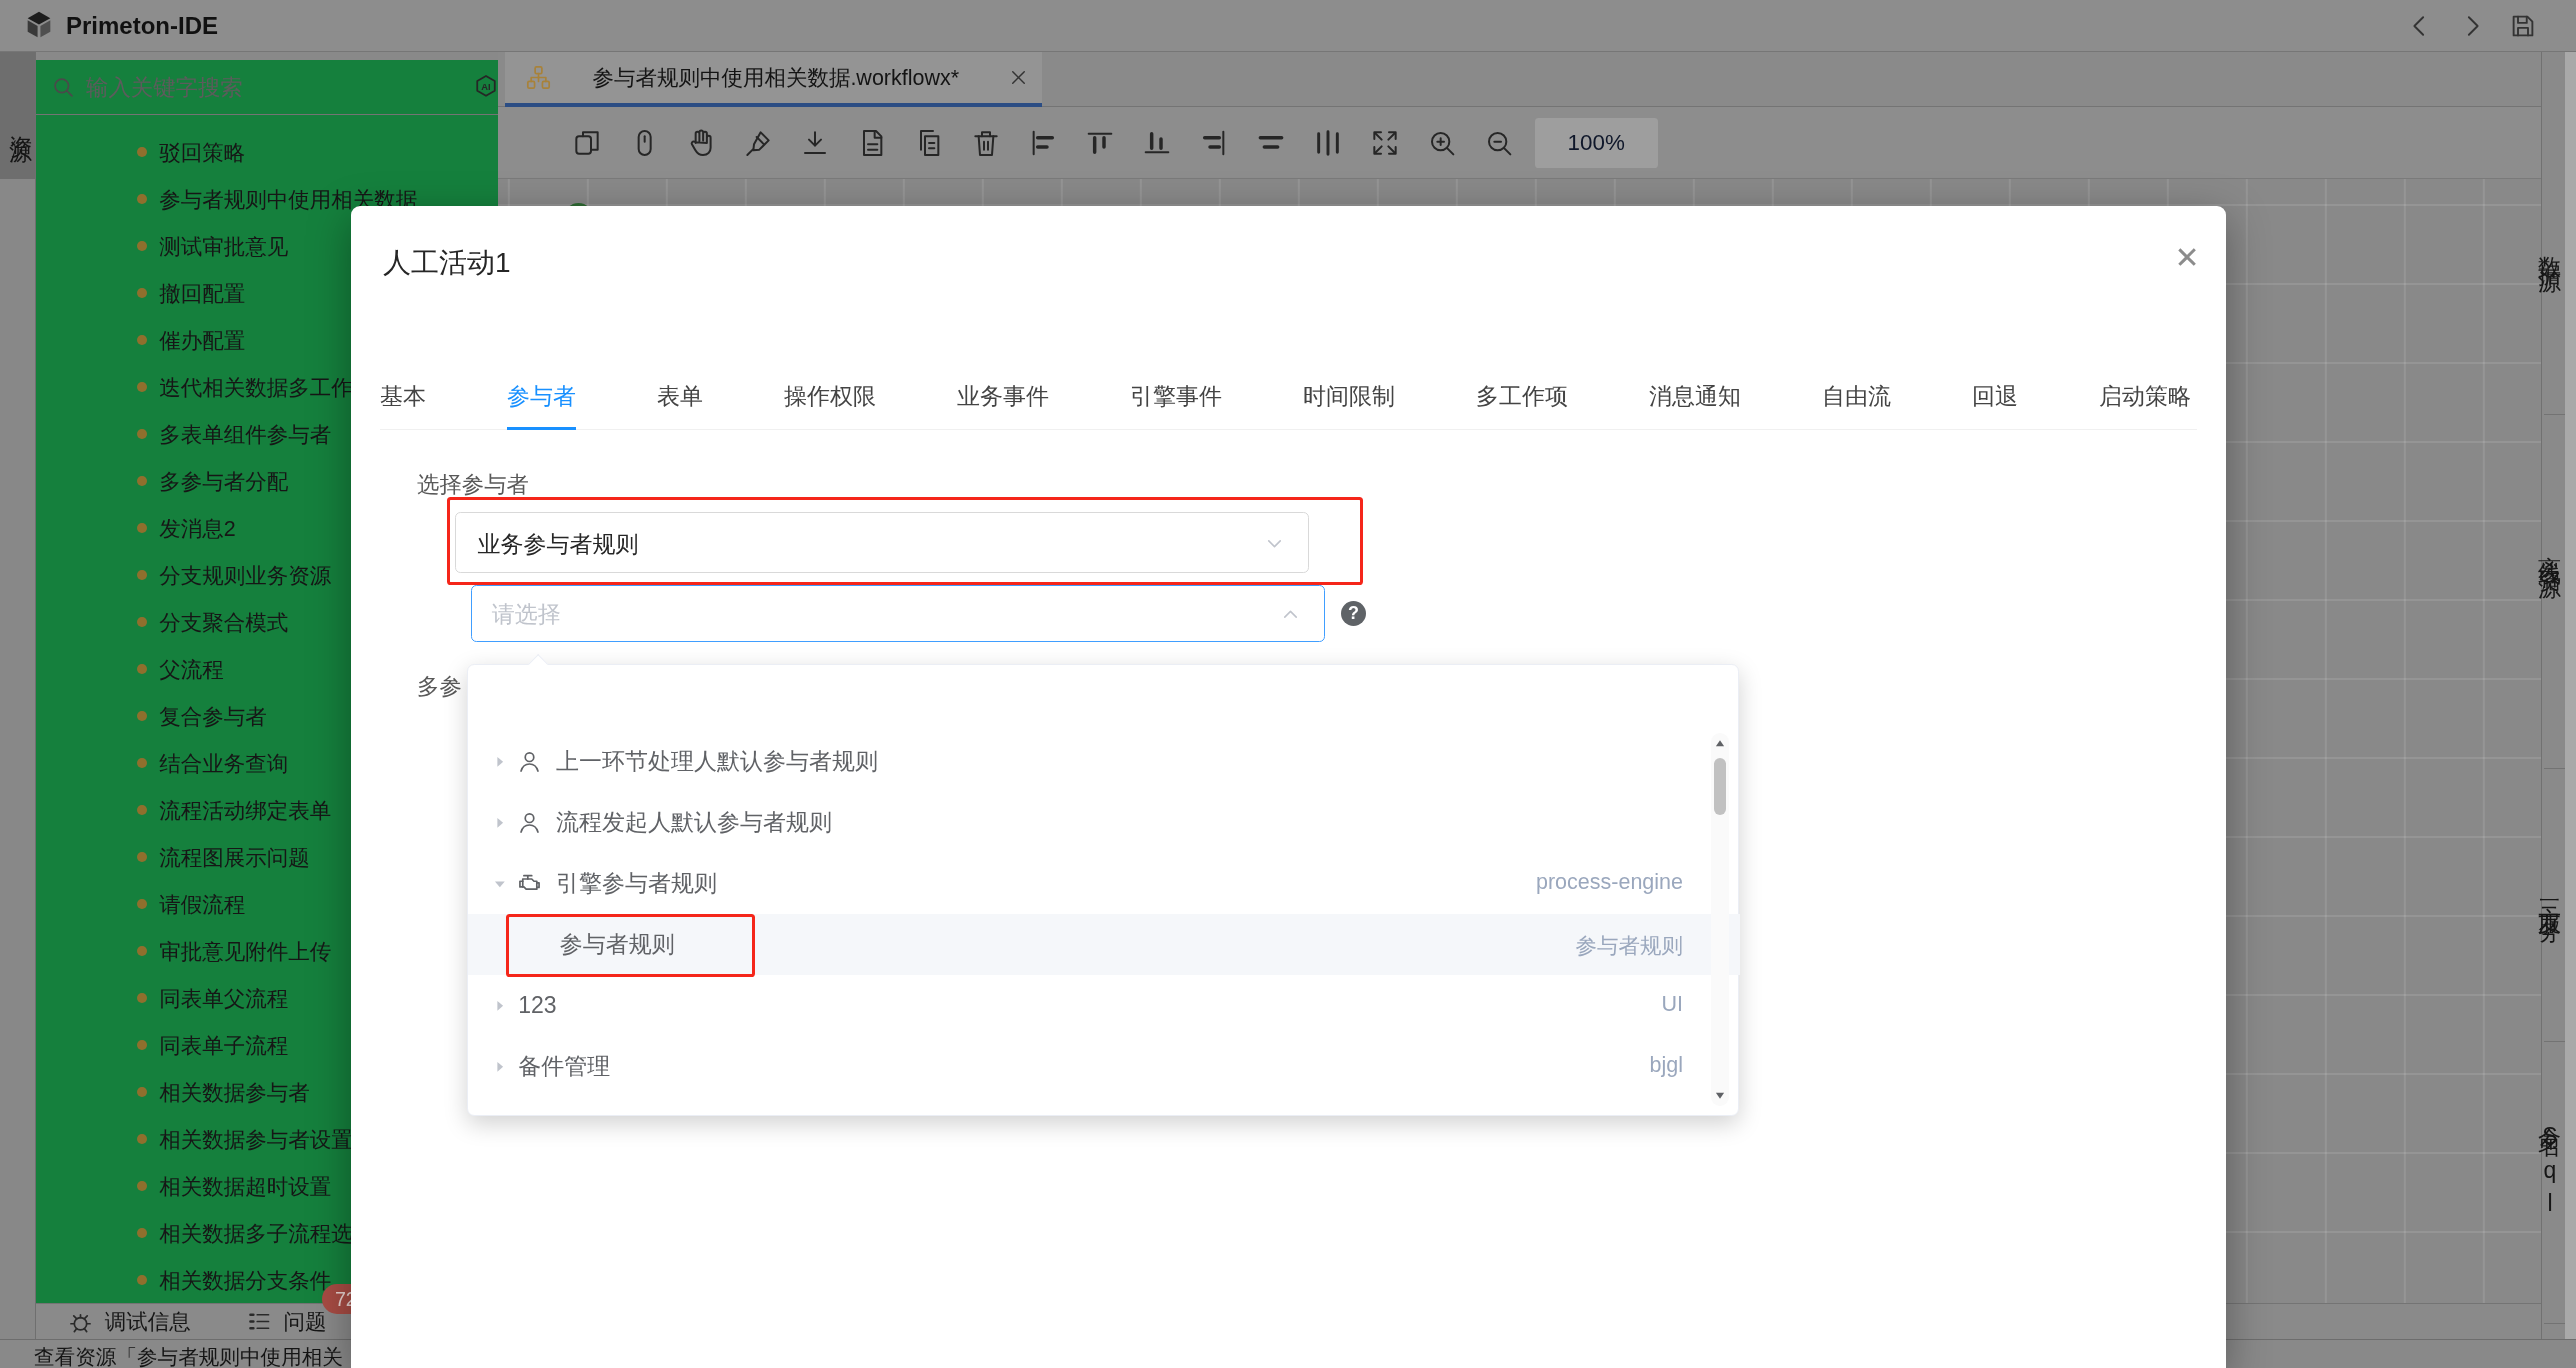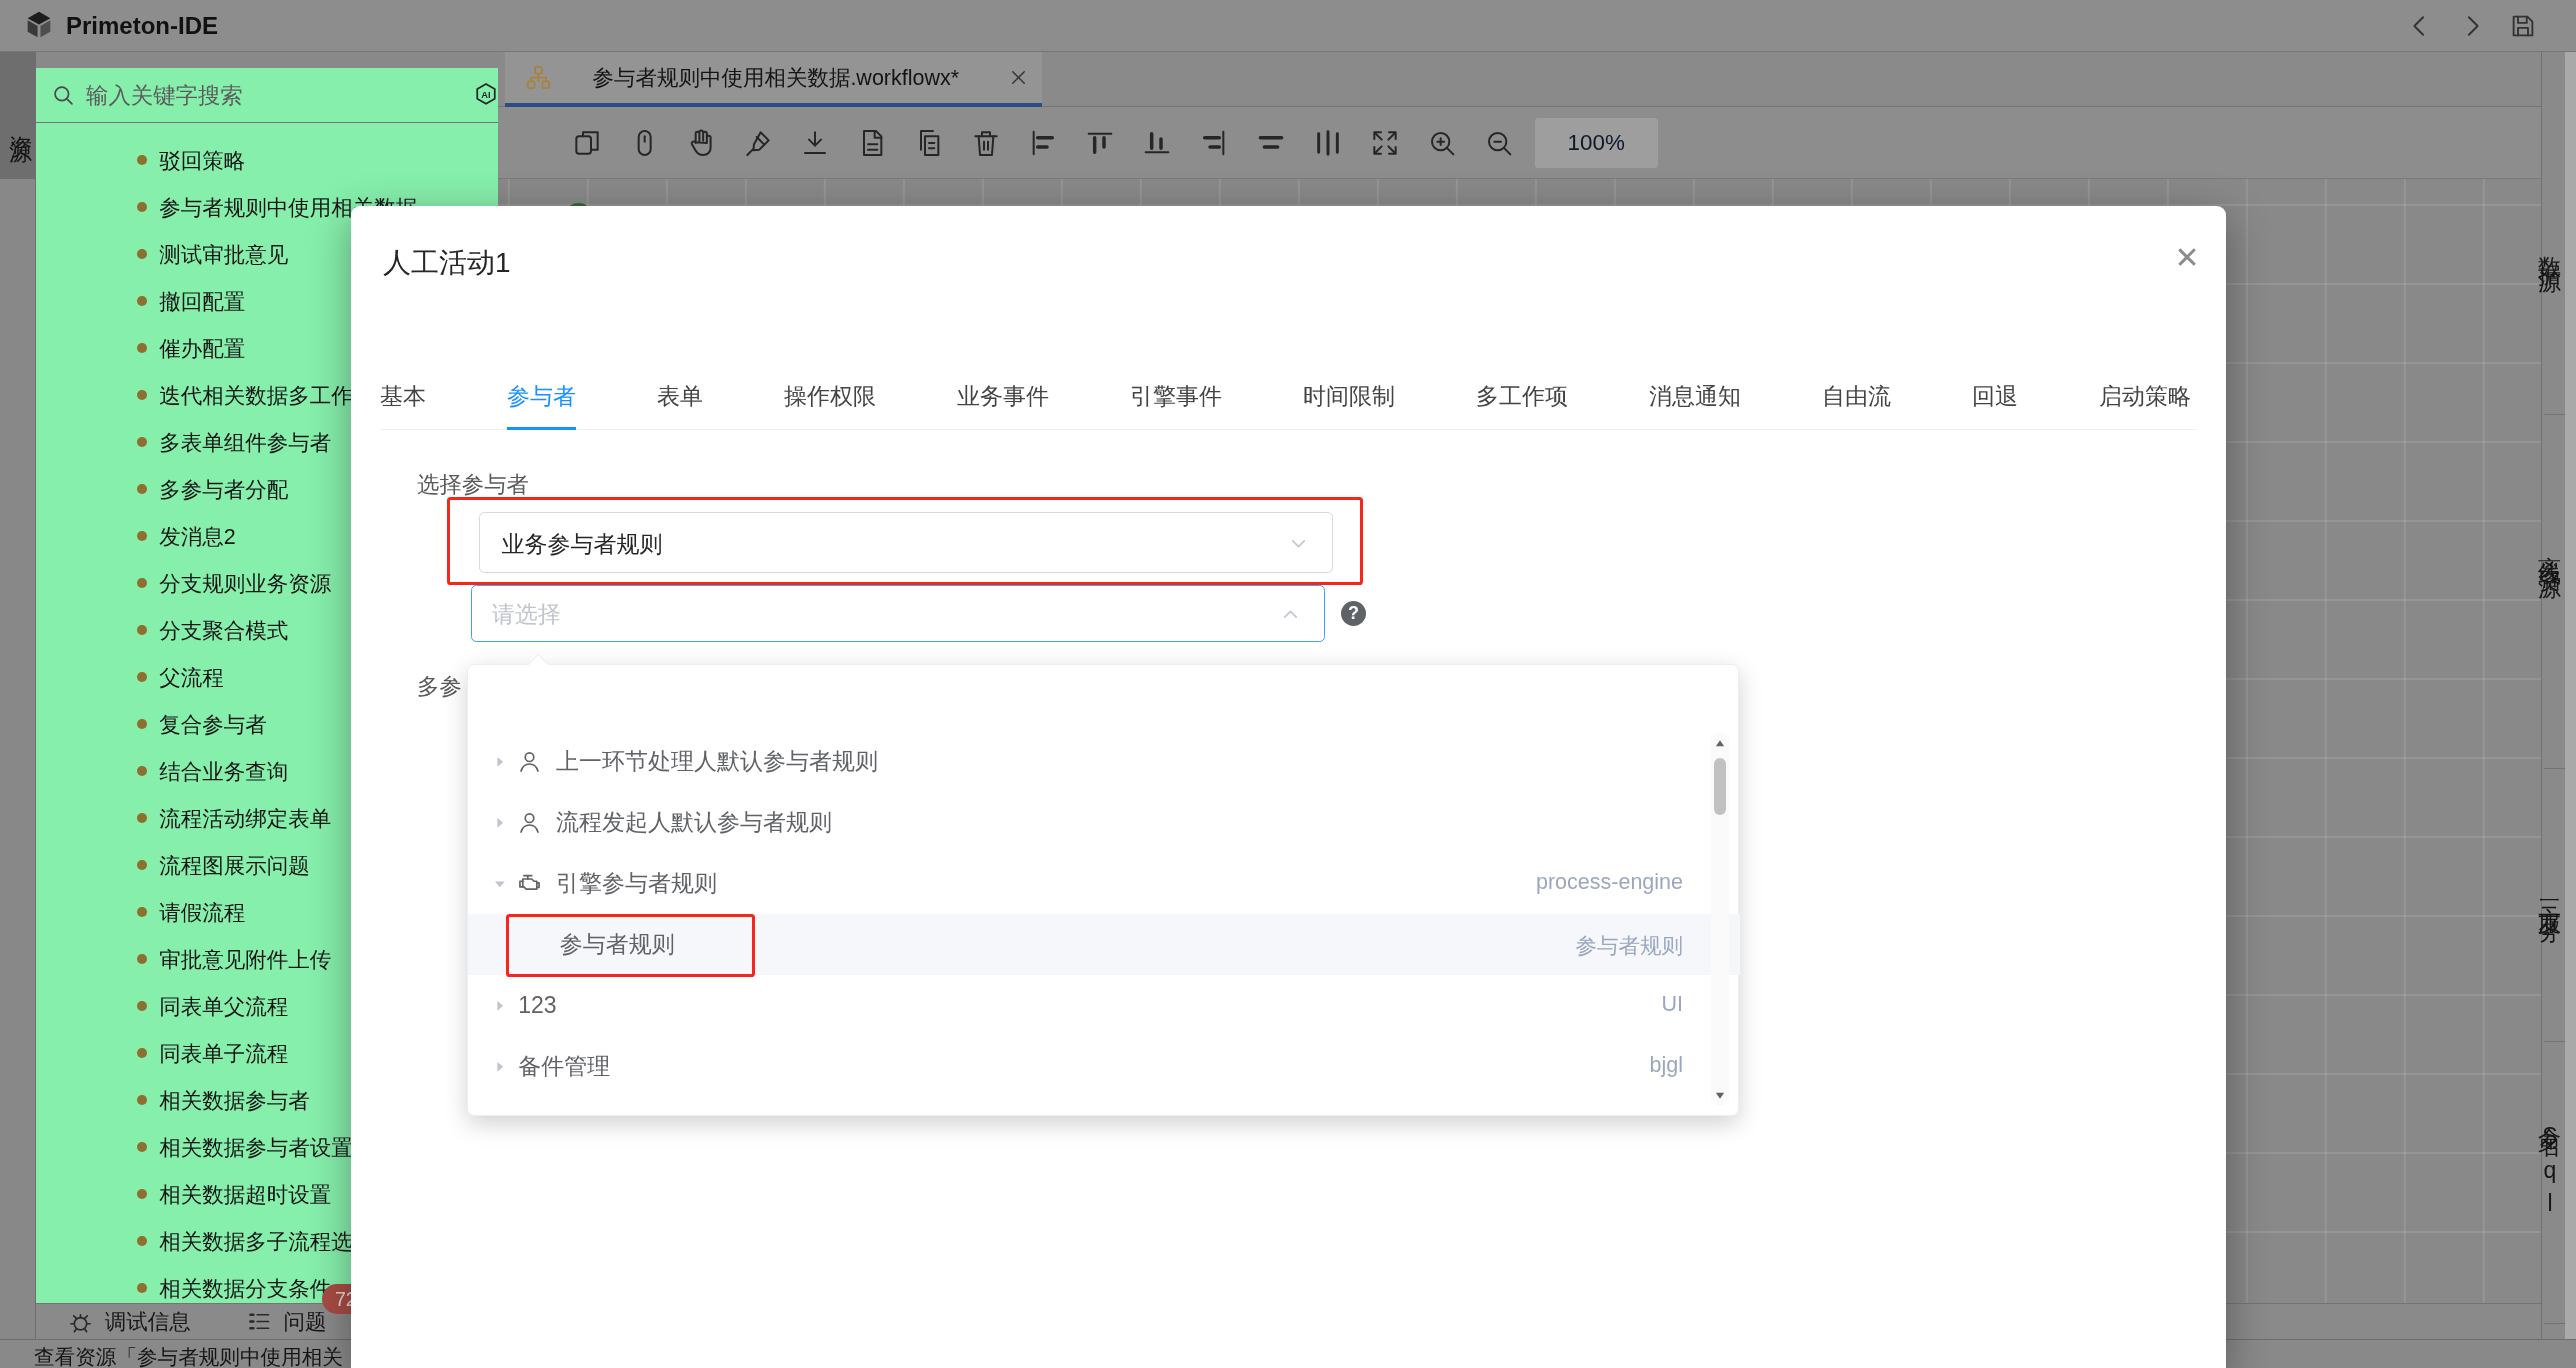--- a/index.html
+++ b/index.html
@@ -11,21 +11,21 @@
   #header { position:absolute; left:0; top:0; width:2576px; height:52px; background:#8d8d8d; border-bottom:0.9px solid #767676; }
   #logo { position:absolute; left:21.5px; top:9px; width:34px; height:34px; color:#1d1d1d; }
   #app-title { position:absolute; left:66px; top:11.6px; font-size:24px; font-weight:bold; color:#111; }
   #win-icons { position:absolute; right:38px; top:10.7px; display:flex; gap:21.5px; color:#333; }
   #win-icons .ic { width:30px; height:30px; }
 
   #left-rail { position:absolute; left:0; top:52px; width:36px; height:1287px; background:#888; border-right:0.9px solid #6f6f6f; }
   #rail-active { position:absolute; left:0; top:0; width:35px; height:127px; background:#6e6e6e; color:#151515;
                  font-size:23px; line-height:29px; text-align:center; padding-top:14.3px; writing-mode:vertical-rl; text-orientation:upright; letter-spacing:5.4px; }
 
-  #sidebar { position:absolute; left:36px; top:68px; width:463px; height:1251px; background:#86efac; border-right:0.9px solid #717171; }
+  #sidebar { position:absolute; left:36px; top:60px; width:463px; height:1251px; background:#15803d; border-right:0.9px solid #717171; }
   #sb-search { position:absolute; left:0; top:0; width:463px; height:55px; border-bottom:0.9px solid #747474; }
   #sb-search .ic.mag { position:absolute; left:14.3px; top:14.3px; width:27px; height:27px; color:#4a4a4a; }
   #sb-search input { position:absolute; left:50px; top:9px; width:268px; height:38px; background:transparent; border:none; outline:none;
                      font-size:22.4px; color:#222; font-family:inherit; }
   #sb-search input::placeholder { color:#5c5c5c; }
   #sb-tools { position:absolute; right:-145px; top:12.5px; display:flex; gap:8px; color:#262626; }
   #sb-tools .ic { width:28px; height:28px; }
   #sb-list { position:absolute; left:0; top:56px; width:463px; height:1194px; overflow:hidden; padding-top:12.5px; list-style:none; }
   #sb-list li { height:47px; display:flex; align-items:center; white-space:nowrap; overflow:hidden; }
   #sb-list .dot { flex:0 0 auto; width:9.8px; height:9.8px; border-radius:50%; background:#8f6f2d; margin-left:101px; margin-right:12.5px; }
@@ -70,21 +70,21 @@
   
   #modal { position:absolute; left:351px; top:206px; width:1875px; height:1162px; background:#fff; border-radius:9px 9px 0 0;
            box-shadow:0 12.5px 43px rgba(0,0,0,.35); z-index:20; }
   #modal-title { position:absolute; left:32px; top:38px; font-size:28px; font-weight:500; color:#262626; }
   #modal-close { position:absolute; left:1818px; top:34px; width:36px; height:36px; color:#8c8c8c; font-size:30px; line-height:36px; text-align:center; cursor:pointer; }
   #modal-tabs { position:absolute; left:29px; top:163px; width:1817px; height:61px; display:flex; gap:81px; border-bottom:1.8px solid #f0f0f0; }
   .mtab { font-size:23px; color:#444; line-height:55px; height:61px; white-space:nowrap; }
   .mtab.active { color:#1890ff; border-bottom:3.6px solid #1890ff; }
 
   #sel-label { position:absolute; left:66px; top:263px; font-size:22.4px; color:#595959; }
-  #rule-select { position:absolute; left:128px; top:306px; width:854px; height:61px; border:0.9px solid #d9d9d9; border-radius:5.4px; background:#fff; }
+  #rule-select { position:absolute; left:104px; top:306px; width:854px; height:61px; border:0.9px solid #d9d9d9; border-radius:5.4px; background:#fff; }
   #rule-select .val { position:absolute; left:21.5px; top:16px; font-size:23px; color:#262626; }
   #rule-select .ic.chv { position:absolute; right:21.5px; top:18px; width:25px; height:25px; color:#c0c4cc; }
   #picker-select { position:absolute; left:120px; top:379px; width:854px; height:57px; border:1.8px solid #409eff; border-radius:5.4px; background:#fff;padding-left:8px; }
   #picker-select .ph { position:absolute; left:19.7px; top:13.4px; font-size:23px; color:#c0c4cc; }
   #picker-select .ic.chv { position:absolute; right:21.5px; top:16px; width:25px; height:25px; color:#c0c4cc; }
   #help-dot { position:absolute; left:990px; top:395px; width:25px; height:25px; border-radius:50%; background:#5f6367; color:#fff;
               font-size:18px; font-weight:bold; display:flex; align-items:center; justify-content:center; }
   #partial-label { position:absolute; left:66px; top:465px; font-size:22.4px; color:#595959; }
 
   

